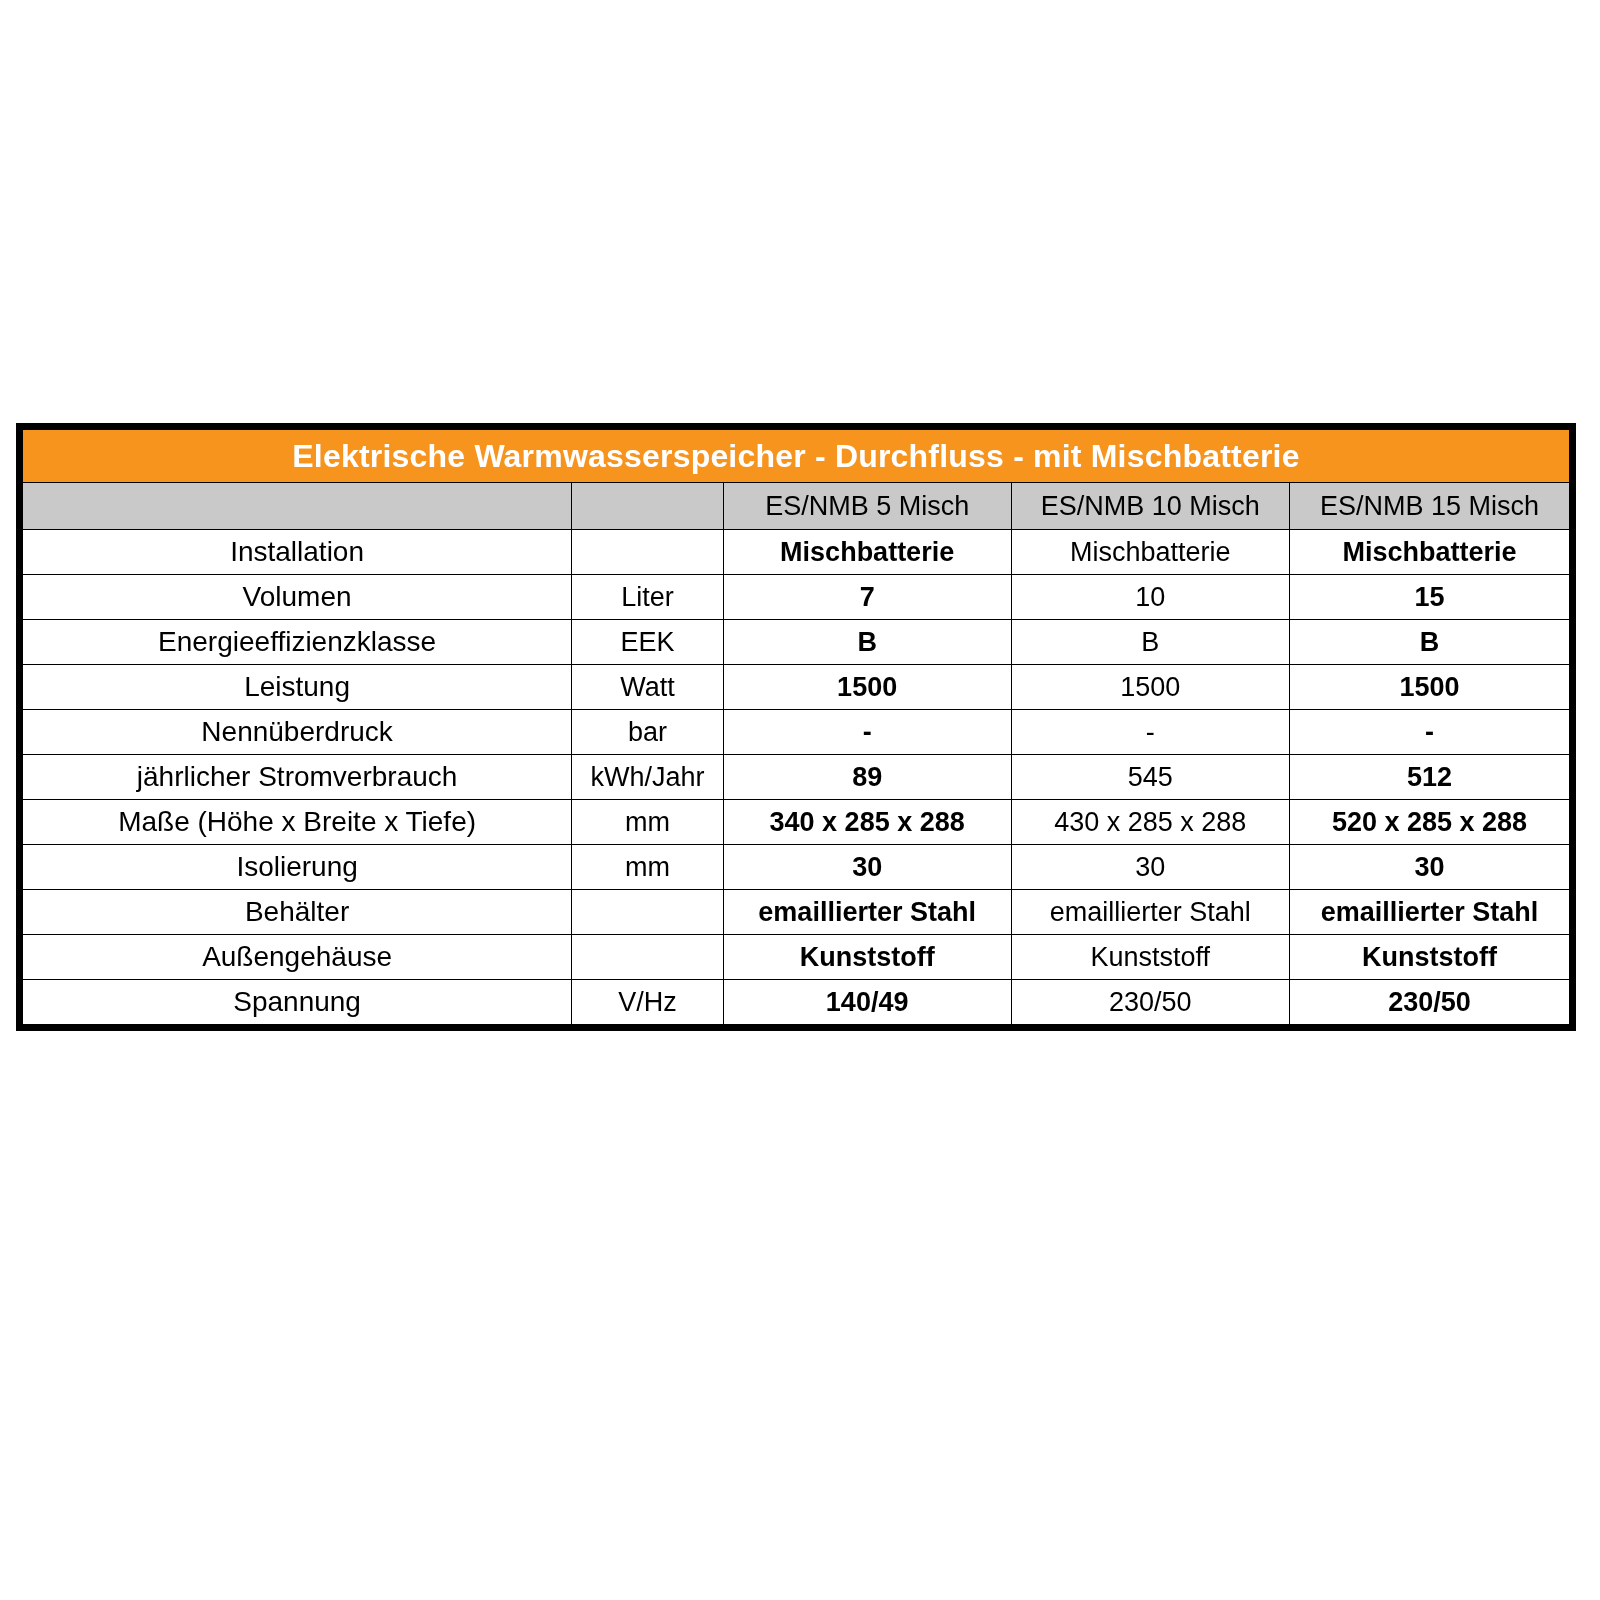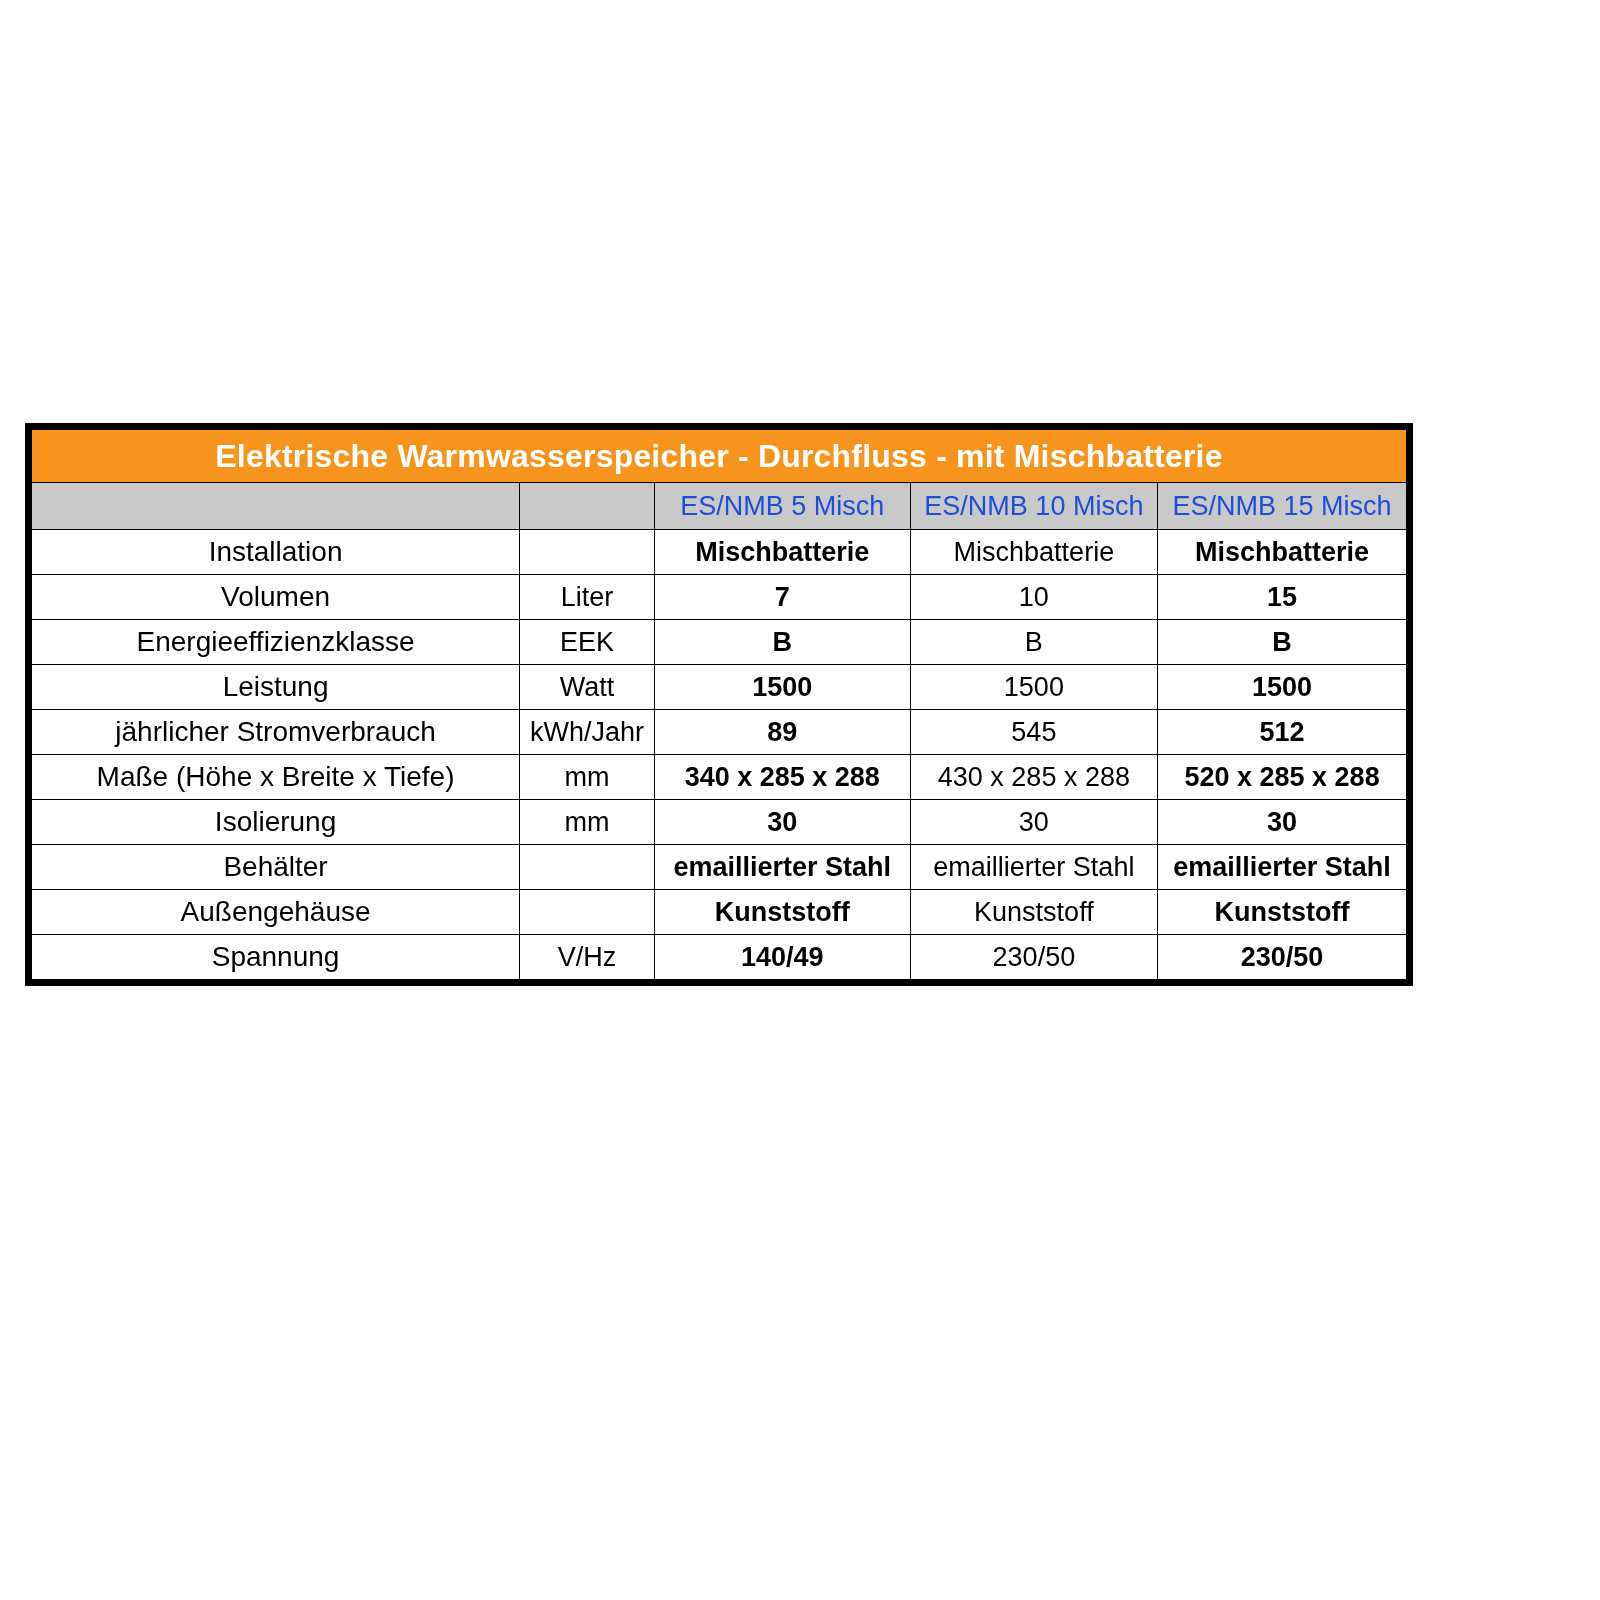--- a/index.html
+++ b/index.html
@@ -10,23 +10,23 @@
   body {
     width: 1600px;
     height: 1600px;
     font-family: "Liberation Sans", sans-serif;
     position: relative;
     overflow: hidden;
   }
 
   #spec-sheet {
     position: absolute;
-    left: 25px;
+    left: 16px;
     top: 423px;
-    width: 1388px;
+    width: 1560px;
     box-sizing: border-box;
     border: 6px solid #000000;
     background: #ffffff;
   }
 
   table.spec-table {
     width: 100%;
     border-collapse: collapse;
     table-layout: fixed;
   }
@@ -55,21 +55,21 @@
   .hdr-blank {
     background: #c9c9c9;
     border-top: none;
   }
   .hdr-model {
     background: #c9c9c9;
     font-size: 27px;
     font-weight: normal;
     text-align: center;
     height: 46px;
-    color: #1d4ed8;
+    color: #000000;
     border-top: none;
   }
 
   
   .label-cell {
     font-size: 28px;
     text-align: center;
     padding-left: 10px;
     height: 44px;
     color: #000000;
@@ -146,20 +146,27 @@
       </tr>
 
       <tr>
         <td class="label-cell">Leistung</td>
         <td class="unit-cell">Watt</td>
         <td class="val-cell bold">1500</td>
         <td class="val-cell">1500</td>
         <td class="val-cell bold">1500</td>
       </tr>
 
+      <tr>
+        <td class="label-cell">Nennüberdruck</td>
+        <td class="unit-cell">bar</td>
+        <td class="val-cell bold">-</td>
+        <td class="val-cell">-</td>
+        <td class="val-cell bold">-</td>
+      </tr>
 
       <tr>
         <td class="label-cell">jährlicher Stromverbrauch</td>
         <td class="unit-cell">kWh/Jahr</td>
         <td class="val-cell bold">89</td>
         <td class="val-cell">545</td>
         <td class="val-cell bold">512</td>
       </tr>
 
       <tr>

